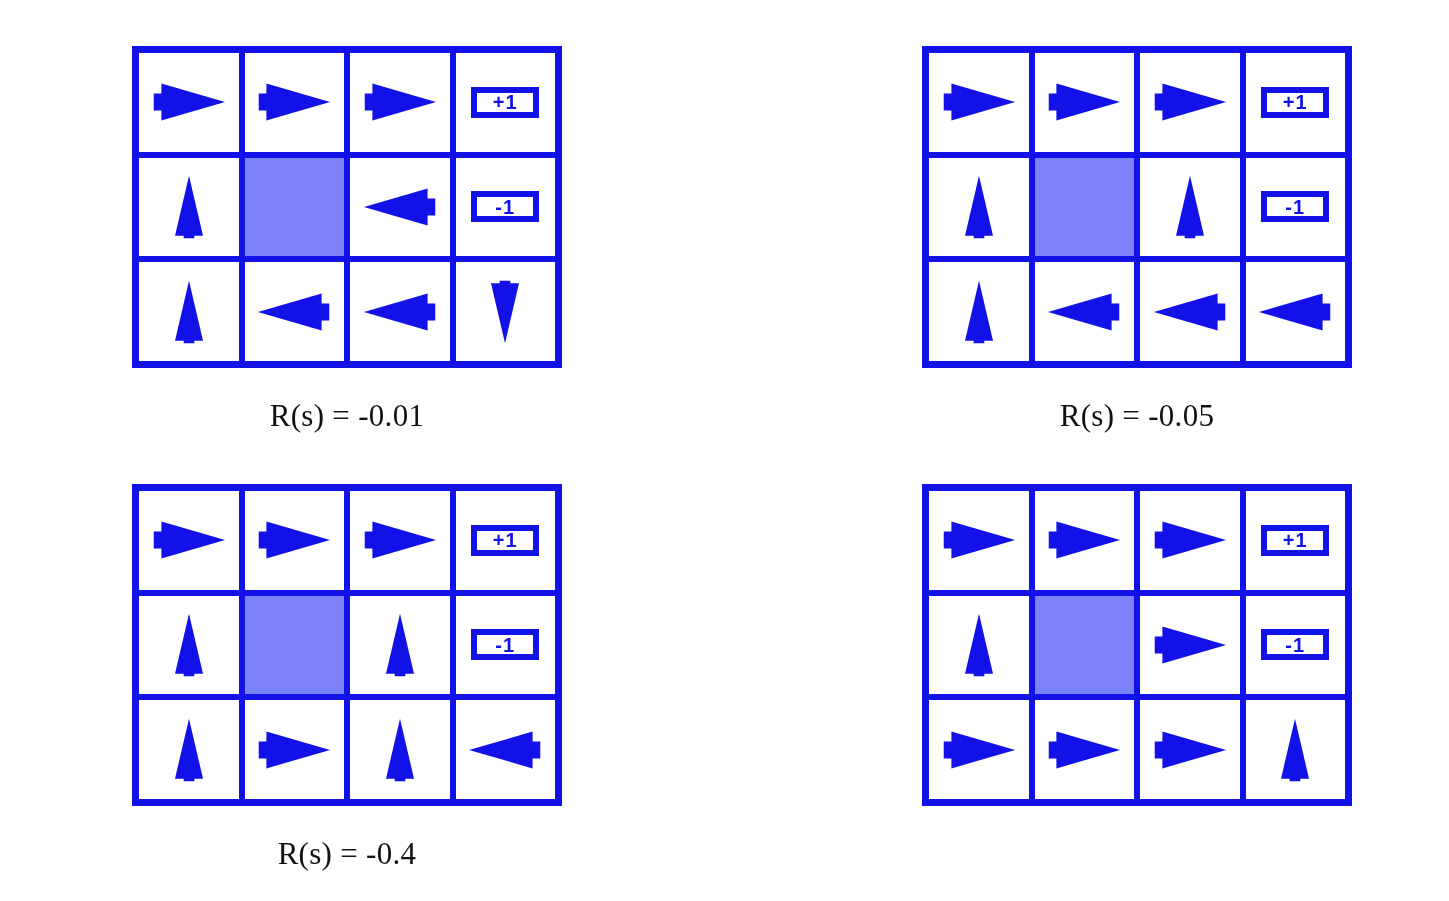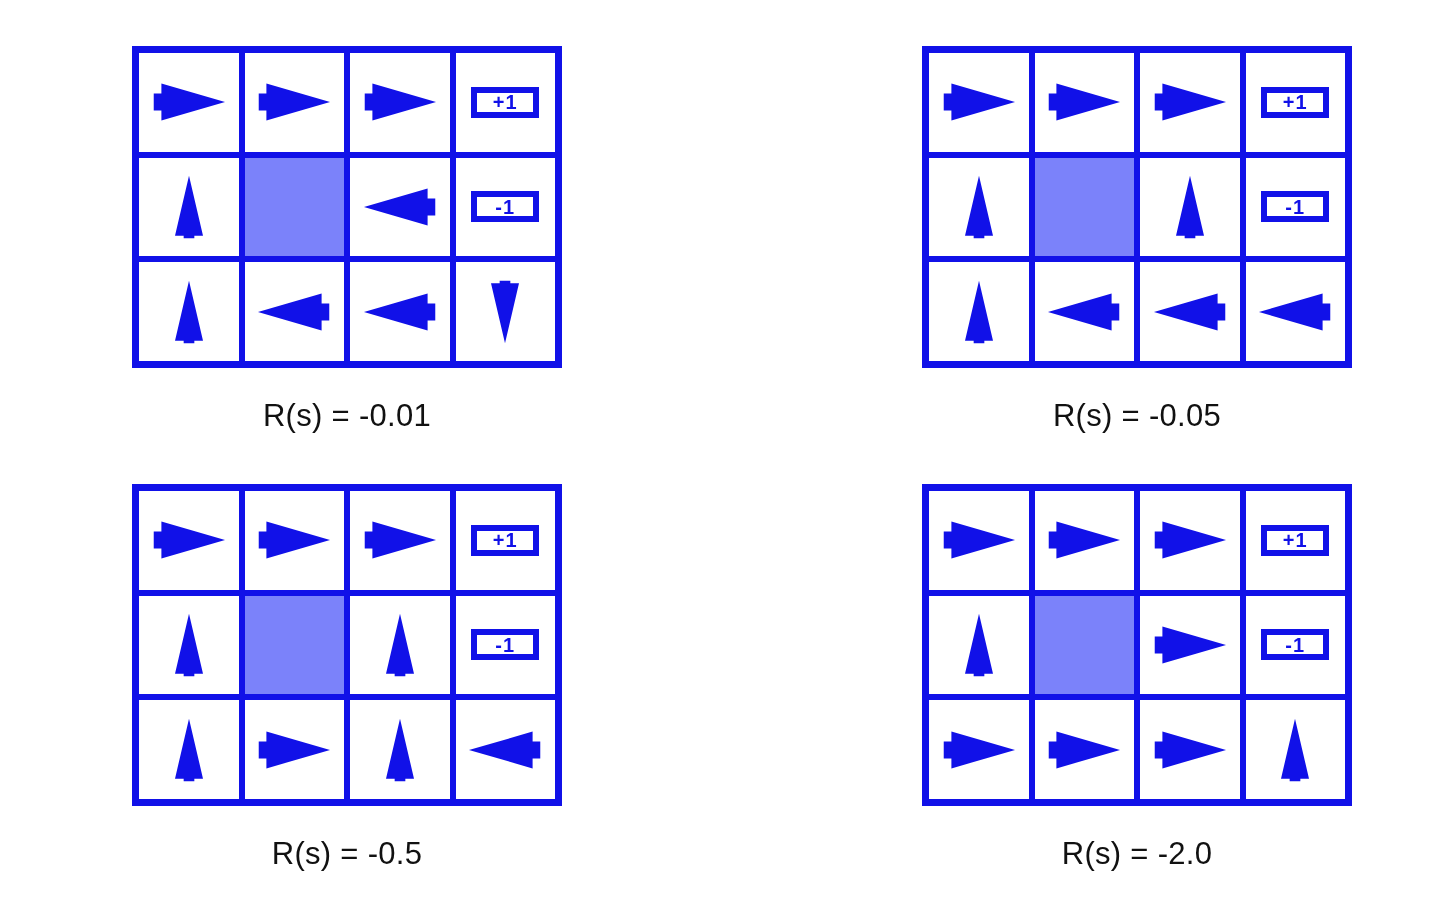--- a/index.html
+++ b/index.html
@@ -66,21 +66,21 @@
     font-weight: bold;
     color: #1111E8;
     line-height: 1;
     letter-spacing: 1px;
   }
 
   .caption {
     position: absolute;
     width: 100%;
     text-align: center;
-    font-family: Liberation Sans, sans-serif;
+    font-family: Liberation Serif, serif;
     font-size: 31px;
     color: #111111;
     letter-spacing: 0.3px;
     white-space: nowrap;
   }
 </style>
 </head>
 <body>
 
 <div id="figure-root">
@@ -313,21 +313,21 @@
         </div>
         <div class="cell">
           <span style="display: flex; align-items: center; justify-content: center;">
             <svg viewBox="0 0 100 60" width="86" height="46" class="arrow-svg" style="transform: scaleX(-1);">
               <path d="M 4 19 L 14 19 L 14 6 L 97 30 L 14 54 L 14 41 L 4 41 Z" fill="#1111E8"></path>
             </svg>
           </span>
         </div>
       </div>
     </div>
-    <div class="caption" style="left: 132px; width: 430px; top: 836px;">R(s) = -0.5</div>
+    <div class="caption" style="left: 132px; width: 430px; top: 836px;">R(s) = -0.4</div>
     <div class="panel" style="left: 922px; top: 484px; width: 430px; height: 322px;">
       <div class="grid-frame" style="width: 430px; height: 322px;">
         <div class="cell">
           <span style="display: flex; align-items: center; justify-content: center;">
             <svg viewBox="0 0 100 60" width="86" height="46" class="arrow-svg">
               <path d="M 4 19 L 14 19 L 14 6 L 97 30 L 14 54 L 14 41 L 4 41 Z" fill="#1111E8"></path>
             </svg>
           </span>
         </div>
         <div class="cell">
@@ -392,14 +392,13 @@
         </div>
         <div class="cell">
           <span style="display: flex; align-items: center; justify-content: center;">
             <svg viewBox="0 0 60 100" width="40" height="82" class="arrow-svg">
               <path d="M 30 3 L 51 93 L 38 93 L 38 97 L 22 97 L 22 93 L 9 93 Z" fill="#1111E8"></path>
             </svg>
           </span>
         </div>
       </div>
     </div>
-    <div class="caption" style="left: 922px; width: 430px; top: 836px;">R(s) = -2.0</div>
   </div>
 
 </body></html>

